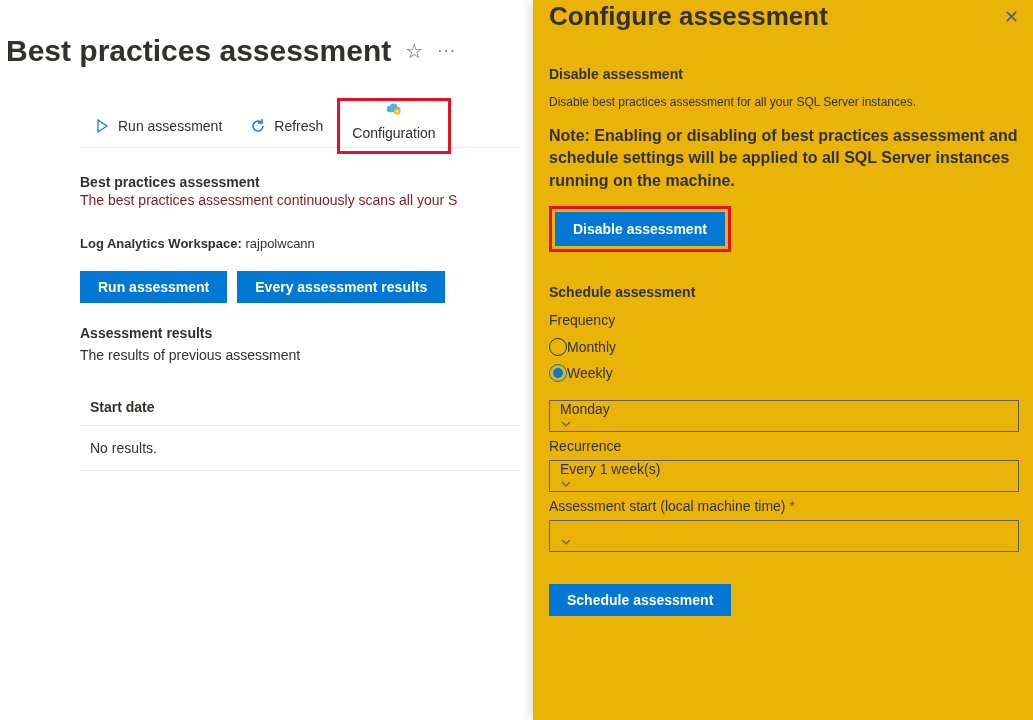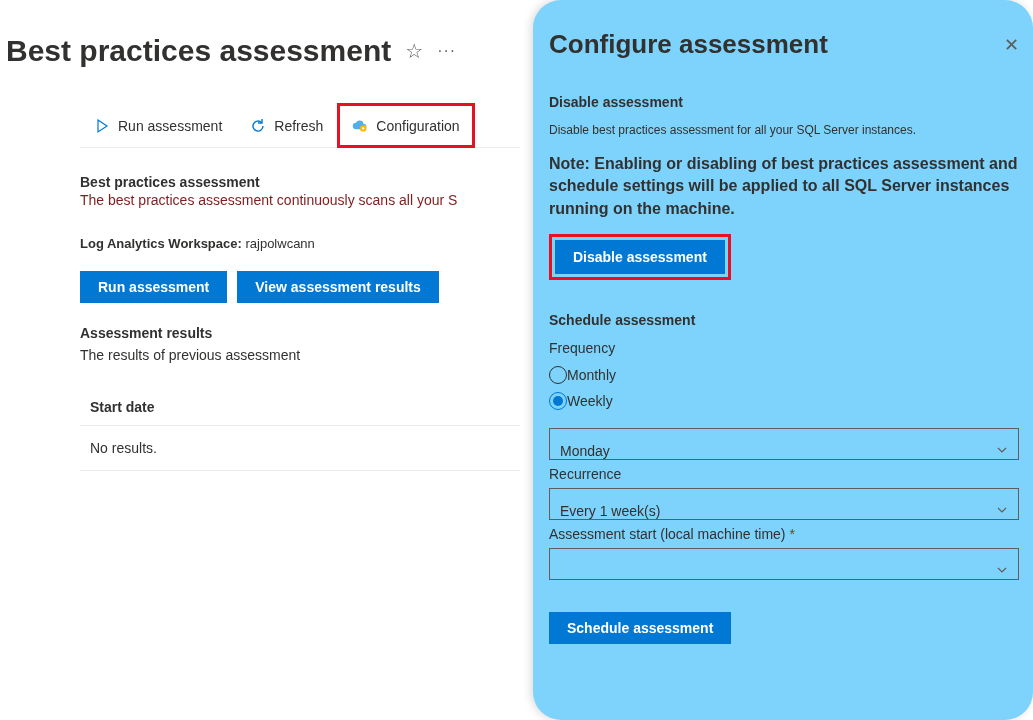--- a/index.html
+++ b/index.html
@@ -56,22 +56,23 @@
       gap: 8px;
       padding: 0 14px;
       height: 100%;
       cursor: pointer;
       color: #323130;
       font-size: 14px;
     }
     .toolbar-item svg { width: 16px; height: 16px; }
     .highlight-red {
       border: 3px solid #e81123;
-      height: 45px;
+      height: 56px;
       padding: 0 12px;
+      flex-direction: column;
     }
     .content {
       padding: 26px 0 0 80px;
     }
     .section-bold {
       font-weight: 600;
       margin-bottom: 2px;
       font-size: 14px;
     }
     .section-text {
@@ -115,25 +116,24 @@
       padding: 14px 0 14px 10px;
       border-bottom: 1px solid #edebe9;
     }
     
     .panel {
       position: absolute;
       right: 0;
       top: 0;
       width: 500px;
       height: 720px;
-      background: #7dd3fc;
+      background: #eab308;
       box-shadow: -2px 0 10px rgba(0,0,0,0.15);
-      padding: 29px 14px 0 16px;
+      padding: 1px 14px 0 16px;
       overflow: hidden;
-      border-radius: 28px;
     }
     .panel-header {
       display: flex;
       justify-content: space-between;
       align-items: center;
       margin-bottom: 34px;
     }
     .panel-title {
       font-size: 26px;
       font-weight: 600;
@@ -192,25 +192,26 @@
       height: 10px;
       background: #0078d4;
       border-radius: 50%;
     }
     .dropdown {
       width: 100%;
       height: 32px;
       border: 1px solid #605e5c;
       padding: 0 10px;
       display: flex;
-      align-items: flex-end;
+      align-items: flex-start;
       justify-content: space-between;
       cursor: pointer;
       font-size: 14px;
       margin-bottom: 6px;
+      flex-direction: column;
     }
     .dropdown .chev {
       color: #605e5c;
     }
     .req-asterisk { color: #a4262c; }
     .panel .btn-primary { margin-top: 26px; }
     .cloud-svg { width: 18px; height: 16px; }
   </style>
 </head>
 <body>
@@ -250,21 +251,21 @@
     <div class="section-bold">Best practices assessment</div>
     <div class="section-text">The best practices assessment continuously scans all your S</div>
 
     <div class="workspace-row">
       <b>Log Analytics Workspace:</b>
       <span>rajpolwcann</span>
     </div>
 
     <div class="btn-row">
       <button class="btn-primary">Run assessment</button>
-      <button class="btn-primary">View assessment results</button>
+      <button class="btn-primary">Every assessment results</button>
     </div>
 
     <div class="subhead">Assessment results</div>
     <div class="subtext">The results of previous assessment</div>
 
     <div class="startdate-head">Start date</div>
     <div class="no-results">No results.</div>
   </div>
 </div>
 

